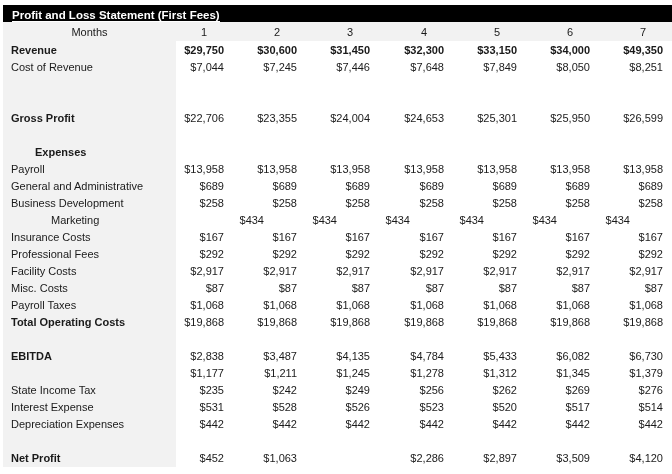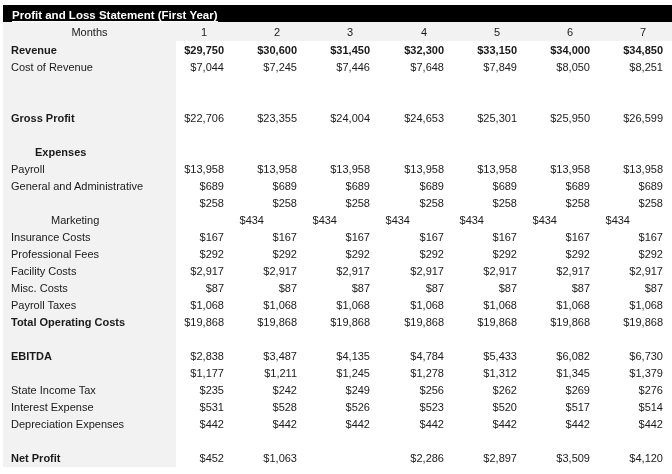--- a/index.html
+++ b/index.html
@@ -15,21 +15,21 @@
     .row .lbl { position: absolute; left: 8px; top: 0; white-space: nowrap; }
     .row .c { position: absolute; top: 0; width: 70px; text-align: right; white-space: nowrap; }
     .row.hdr .lbl { left: 0; width: 173px; text-align: center; }
     .row.hdr .c { text-align: center; width: 20px; }
     .bold { font-weight: bold; }
   </style>
 </head>
 <body>
 
 <div class="title-bar">
-  <span>Profit and Loss Statement (First Year)</span>
+  <span>Profit and Loss Statement (First Fees)</span>
 </div>
 <div class="label-col-bg"></div>
 <div class="header-bg"></div>
 
 <div id="table">
     <div class="row hdr" style="top: 24px;">
       <span class="lbl">Months</span>
       <span class="c" style="left: 191px;">1</span>
       <span class="c" style="left: 264px;">2</span>
       <span class="c" style="left: 337px;">3</span>
@@ -39,21 +39,21 @@
       <span class="c" style="left: 630px;">7</span>
     </div>
     <div class="row" style="top: 42px;">
       <span class="lbl bold">Revenue</span>
       <span class="c bold" style="left: 151px;">$29,750</span>
       <span class="c bold" style="left: 224px;">$30,600</span>
       <span class="c bold" style="left: 297px;">$31,450</span>
       <span class="c bold" style="left: 371px;">$32,300</span>
       <span class="c bold" style="left: 444px;">$33,150</span>
       <span class="c bold" style="left: 517px;">$34,000</span>
-      <span class="c bold" style="left: 590px;">$34,850</span>
+      <span class="c bold" style="left: 590px;">$49,350</span>
     </div>
     <div class="row" style="top: 59px;">
       <span class="lbl">Cost of Revenue</span>
       <span class="c" style="left: 151px;">$7,044</span>
       <span class="c" style="left: 224px;">$7,245</span>
       <span class="c" style="left: 297px;">$7,446</span>
       <span class="c" style="left: 371px;">$7,648</span>
       <span class="c" style="left: 444px;">$7,849</span>
       <span class="c" style="left: 517px;">$8,050</span>
       <span class="c" style="left: 590px;">$8,251</span>
@@ -85,20 +85,21 @@
       <span class="lbl">General and Administrative</span>
       <span class="c" style="left: 151px;">$689</span>
       <span class="c" style="left: 224px;">$689</span>
       <span class="c" style="left: 297px;">$689</span>
       <span class="c" style="left: 371px;">$689</span>
       <span class="c" style="left: 444px;">$689</span>
       <span class="c" style="left: 517px;">$689</span>
       <span class="c" style="left: 590px;">$689</span>
     </div>
     <div class="row" style="top: 195px;">
+      <span class="lbl">Business Development</span>
       <span class="c" style="left: 151px;">$258</span>
       <span class="c" style="left: 224px;">$258</span>
       <span class="c" style="left: 297px;">$258</span>
       <span class="c" style="left: 371px;">$258</span>
       <span class="c" style="left: 444px;">$258</span>
       <span class="c" style="left: 517px;">$258</span>
       <span class="c" style="left: 590px;">$258</span>
     </div>
     <div class="row" style="top: 212px; margin-left: 40px;">
       <span class="lbl">Marketing</span>

